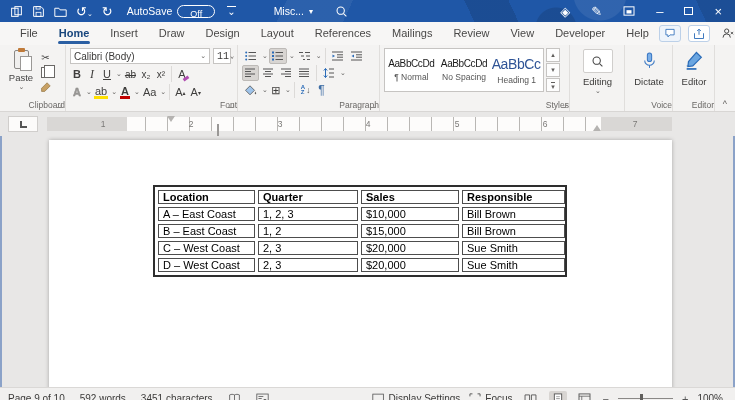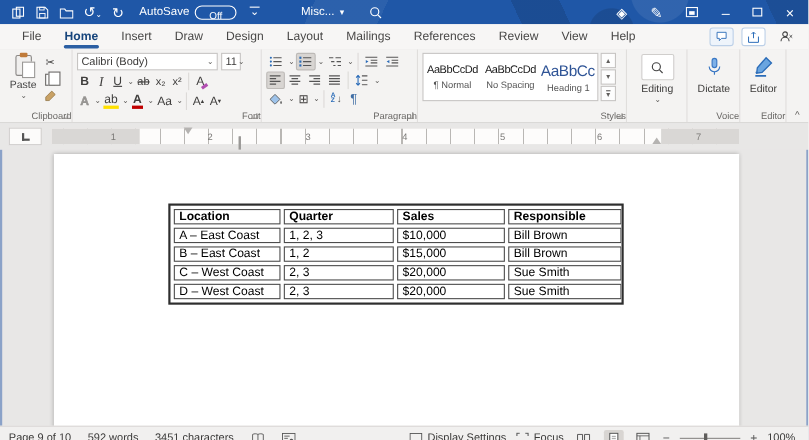--- a/index.html
+++ b/index.html
@@ -63,21 +63,21 @@
   .clip-col{ display:flex; flex-direction:column; gap:1px; padding-top:2px; }
   .clip-col .glyphbtn{ height:14px; font-size:10px; }
   .copyico{ position:relative; width:9px; height:11px; border:1px solid #6a6866; background:#fff; }
   .copyico::before{ content:""; position:absolute; left:2px; top:-3px; width:9px; height:11px; border:1px solid #6a6866; background:#fff; }
 
   
   .grp-font{ width:172px; display:flex; flex-direction:column; gap:2px; }
   .combo-row{ display:flex; gap:3px; }
   .combo{ border:1px solid #c6c4c2; background:#fff; height:16px; display:flex; align-items:center;
     font-size:10px; color:#3b3a39; padding:0 3px; justify-content:space-between; }
-  .combo.name{ width:128px; } .combo.size{ width:18px; }
+  .combo.name{ width:140px; } .combo.size{ width:18px;font-family:Liberation Mono, monospace; }
   .btnrow{ display:flex; align-items:center; gap:1px; }
   .b-bold{ font-weight:bold; font-size:11px; }
   .b-italic{ font-family:"Liberation Serif",serif; font-style:italic; font-size:12px; }
   .b-und{ text-decoration:underline; }
   .b-strike{ text-decoration:line-through; font-size:10px; }
   .b-sub,.b-sup{ font-size:10px; }
   .b-clear{ position:relative; } .b-clear::after{ content:""; position:absolute; right:0px; bottom:2px; width:6px; height:3px; background:#b14eb1; transform:rotate(-35deg); }
   .b-fx{ color:#9a9896; font-weight:bold; -webkit-text-stroke:.4px #8a8886; }
   .b-hl{ position:relative; padding-bottom:2px; } .b-hl::after{ content:""; position:absolute; left:1px; right:1px; bottom:1px; height:3px; background:#ffe000; }
   .b-fc{ position:relative; padding-bottom:2px; font-weight:bold;} .b-fc::after{ content:""; position:absolute; left:2px; right:2px; bottom:1px; height:3px; background:#c00000; }
@@ -214,24 +214,25 @@
 </div>
 
 <div class="tabsrow">
   <div class="tabs">
     <span class="tab">File</span>
     <span class="tab active">Home</span>
     <span class="tab">Insert</span>
     <span class="tab">Draw</span>
     <span class="tab">Design</span>
     <span class="tab">Layout</span>
+    <span class="tab">References</span>
     <span class="tab">Mailings</span>
-    <span class="tab">References</span>
     <span class="tab">Review</span>
     <span class="tab">View</span>
+    <span class="tab">Developer</span>
     <span class="tab">Help</span>
   </div>
   <div class="tabicons">
     <span class="tico">
       <svg width="12" height="11" viewBox="0 0 16 16">
           <path d="M2 2 h12 v8 h-6 l-3 3 v-3 H2 Z" fill="#fff" stroke="#2b6cb8" stroke-width="1.2"></path>
         </svg>
     </span>
     <span class="tico plain">
       <svg width="12" height="12" viewBox="0 0 16 16">

